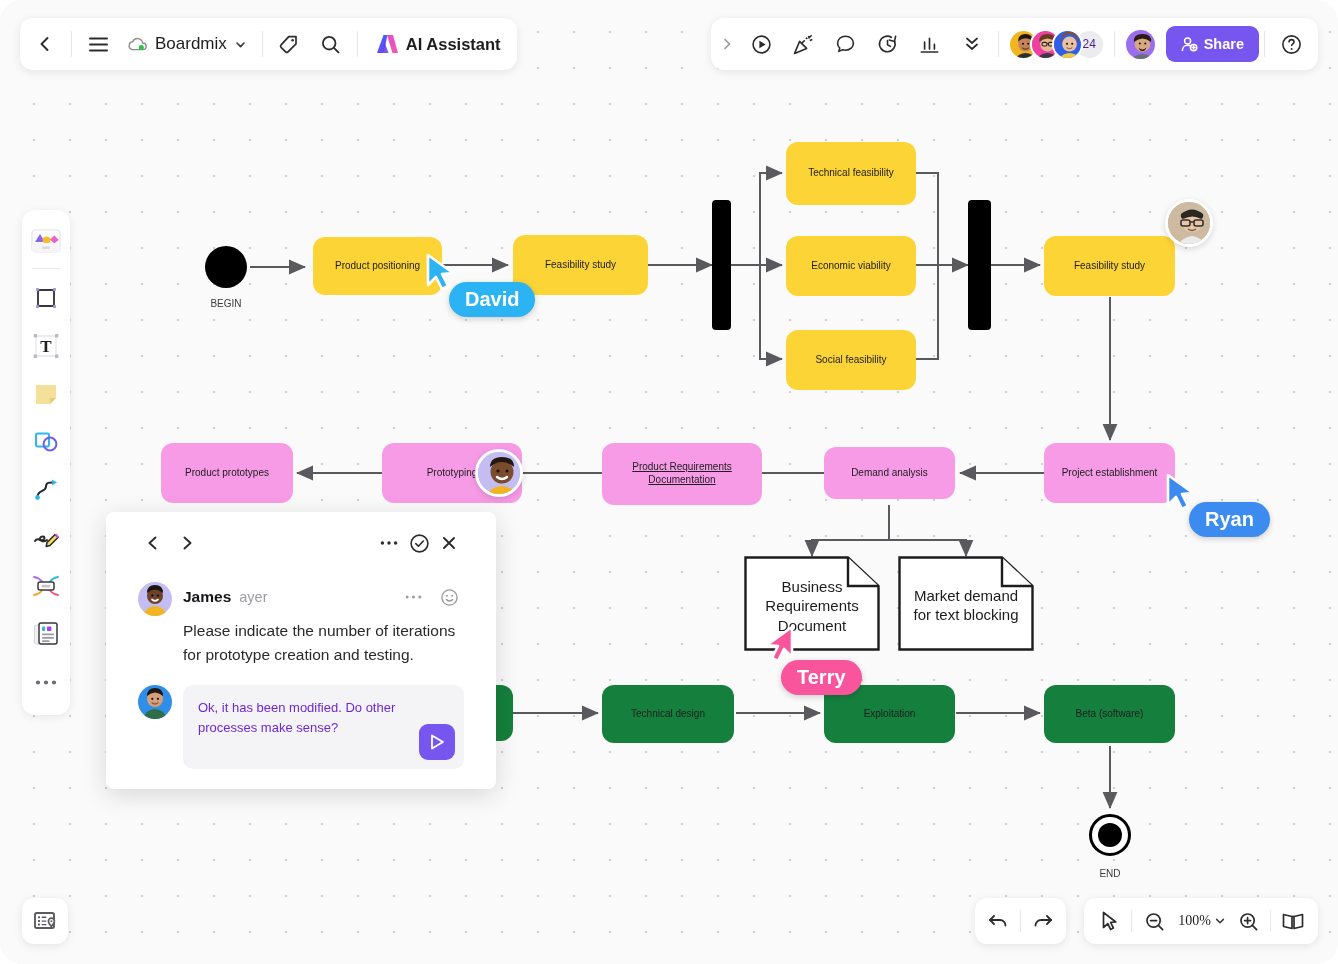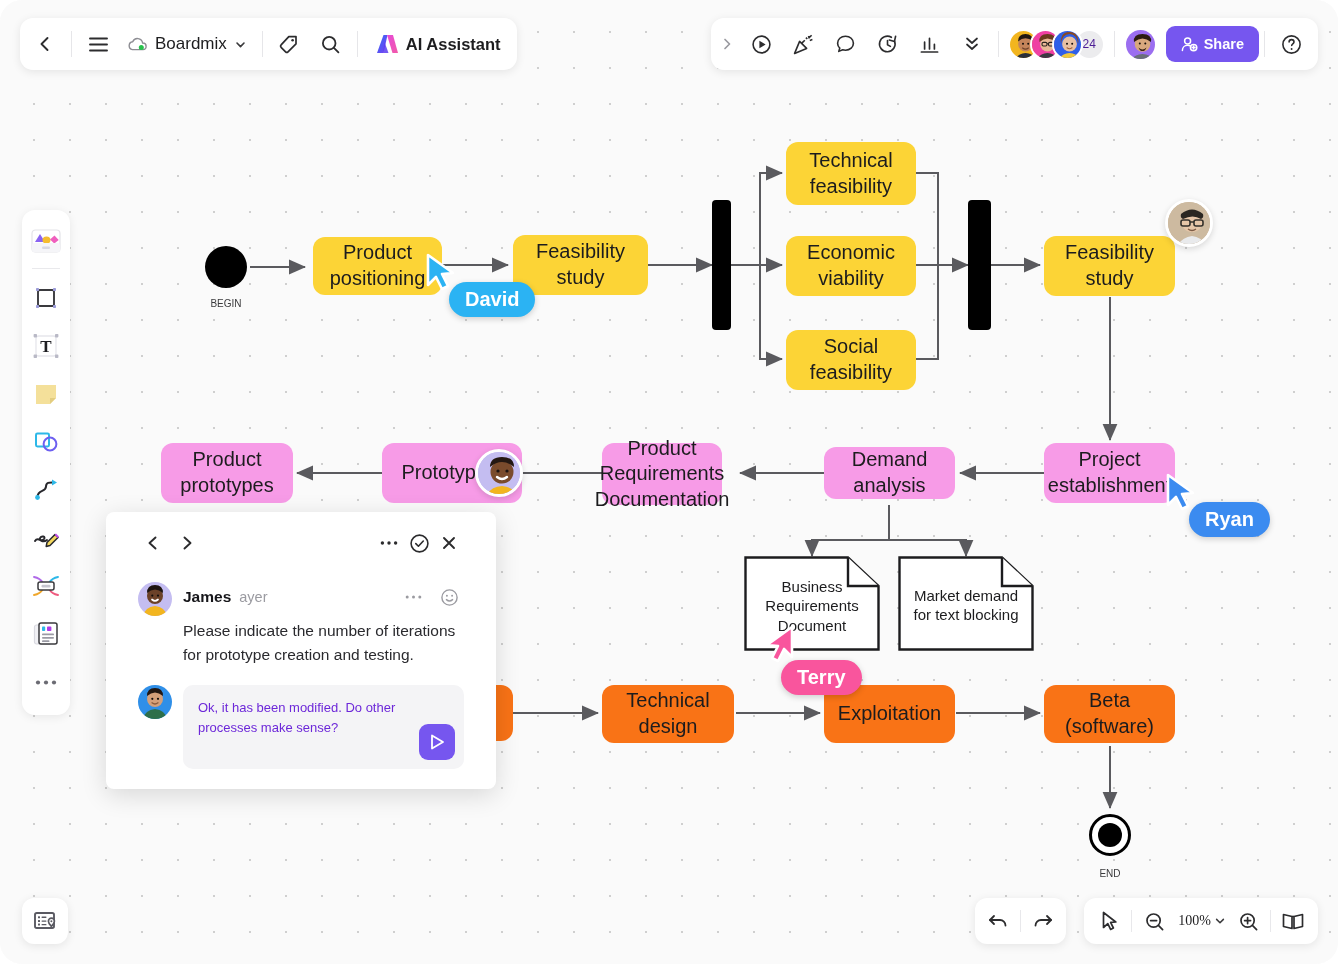--- a/index.html
+++ b/index.html
@@ -130,27 +130,27 @@
     font-size: 14px; color: #1d1d1f; padding: 0 3px 0 5px; cursor: pointer;
     display: flex; align-items: center; gap: 3px;
   }
 
   
   .node {
     position: absolute;
     border-radius: 12px;
     display: flex; align-items: center; justify-content: center;
     text-align: center;
-    font-size: 20px; color: #1c1c1e; line-height: 1.28;
+    font-size: 10px; color: #1c1c1e; line-height: 1.28;
     padding: 4px 8px; cursor: pointer;
     z-index: 10;
   }
   .node.yellow { background: #FCD436; }
   .node.pink   { background: #F79BE7; }
-  .node.blue   { background: #f97316; }
+  .node.blue   { background: #15803d; }
   .bar {
     position: absolute; background: #000; border-radius: 4px; z-index: 10; cursor: pointer;
   }
   .term-begin {
     position: absolute; width: 42px; height: 42px; border-radius: 50%;
     background: #000; z-index: 10; cursor: pointer;
   }
   .term-label {
     position: absolute; font-size: 10px; color: #3a3a3c; text-align: center; width: 80px;
   }
@@ -304,21 +304,21 @@
         <line x1="22" y1="20" x2="26" y2="20" stroke="#33302b" stroke-width="1.6"></line>
         <path d="M20 27q4 3 8 0" stroke="#7d5c46" stroke-width="1.4" fill="none"></path>
         <path d="M8 48q3-12 16-14q13 2 16 14z" fill="#e9eaec"></path>
       </svg>
   </div>
 
   <div class="node pink" style="left:1044px; top:443px; width:131px; height:60px;">Project establishment</div>
 
   <div class="node pink" style="left:824px; top:447px; width:131px; height:52px;">Demand analysis</div>
 
-  <div class="node pink" style="left:602px; top:443px; width:120px; height:62px;">Product Requirements Documentation</div>
+  <div class="node pink" style="left:602px; top:443px; width:160px; height:62px;text-decoration:underline;">Product Requirements Documentation</div>
 
   <div class="node pink" style="left:382px; top:443px; width:140px; height:60px;">Prototyping</div>
 
   <div class="node-av" style="left:475px; top:449px; background:#c3bdf0;">
     <svg viewBox="0 0 48 48" width="48" height="48">
         <rect width="48" height="48" fill="#c4bdf1"></rect>
         <circle cx="24" cy="20" r="11.5" fill="#7a4b2c"></circle>
         <path d="M12 15q12-10 24 0q0 -10 -12 -10t-12 10z" fill="#241812"></path>
         <circle cx="20" cy="19" r="1.6" fill="#1a1210"></circle>
         <circle cx="29" cy="19" r="1.6" fill="#1a1210"></circle>

